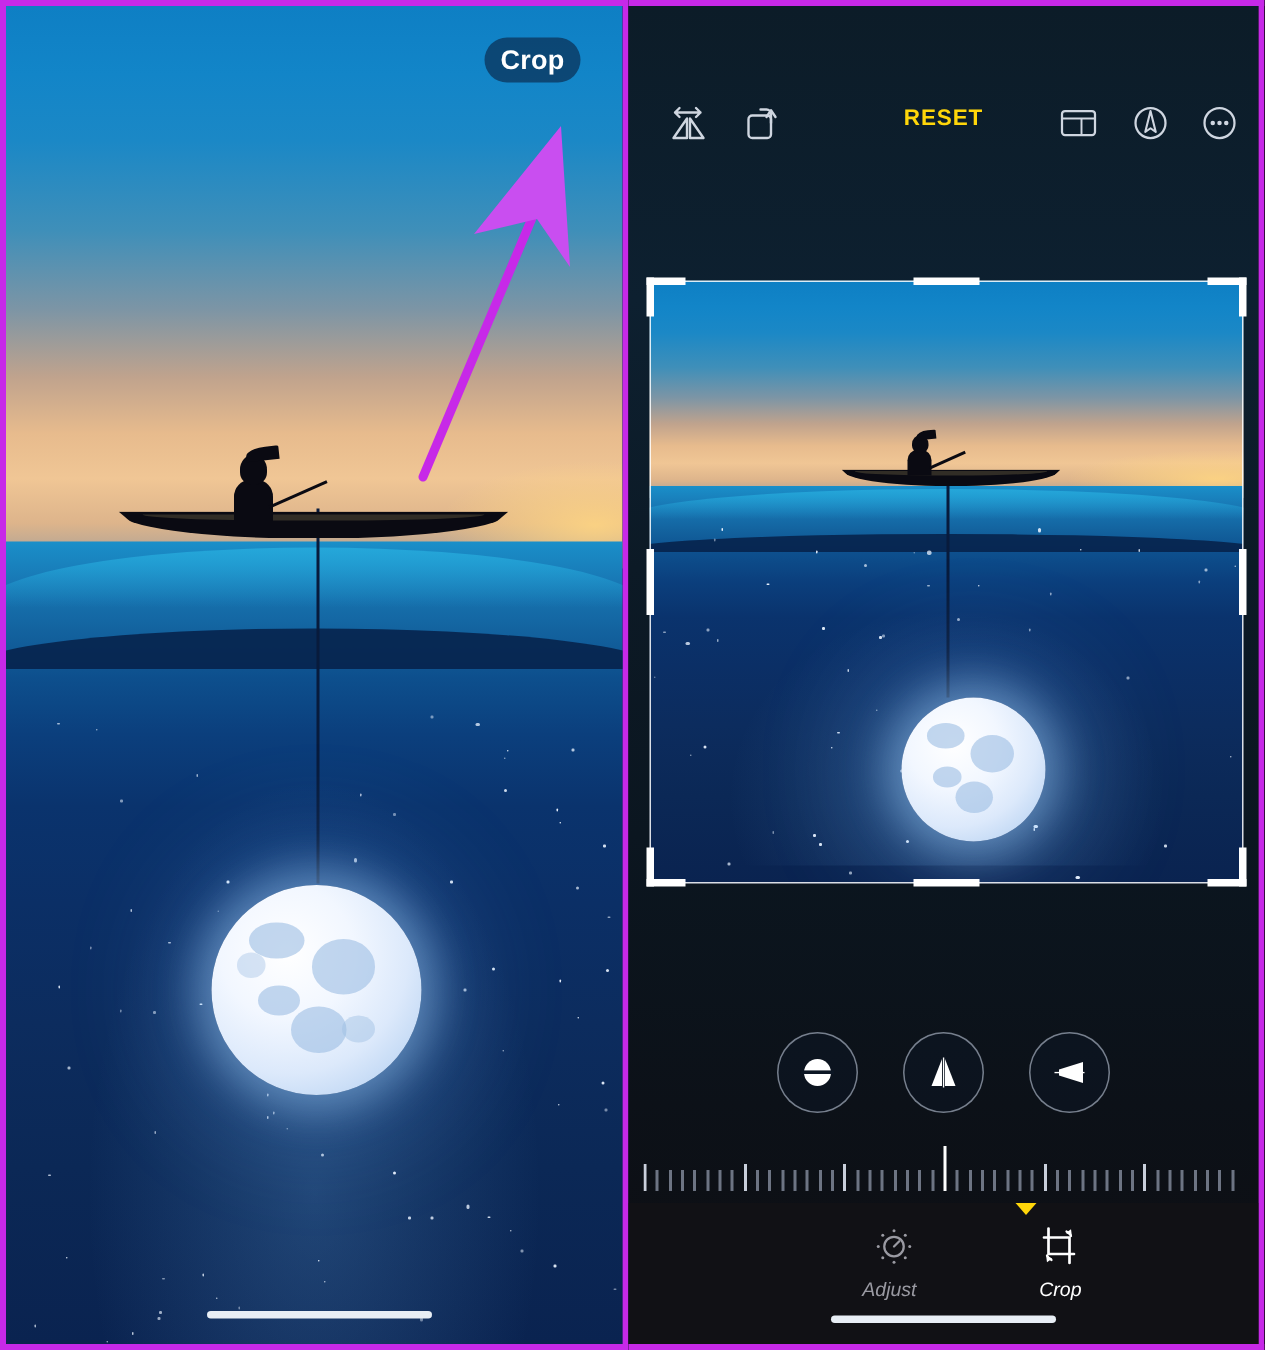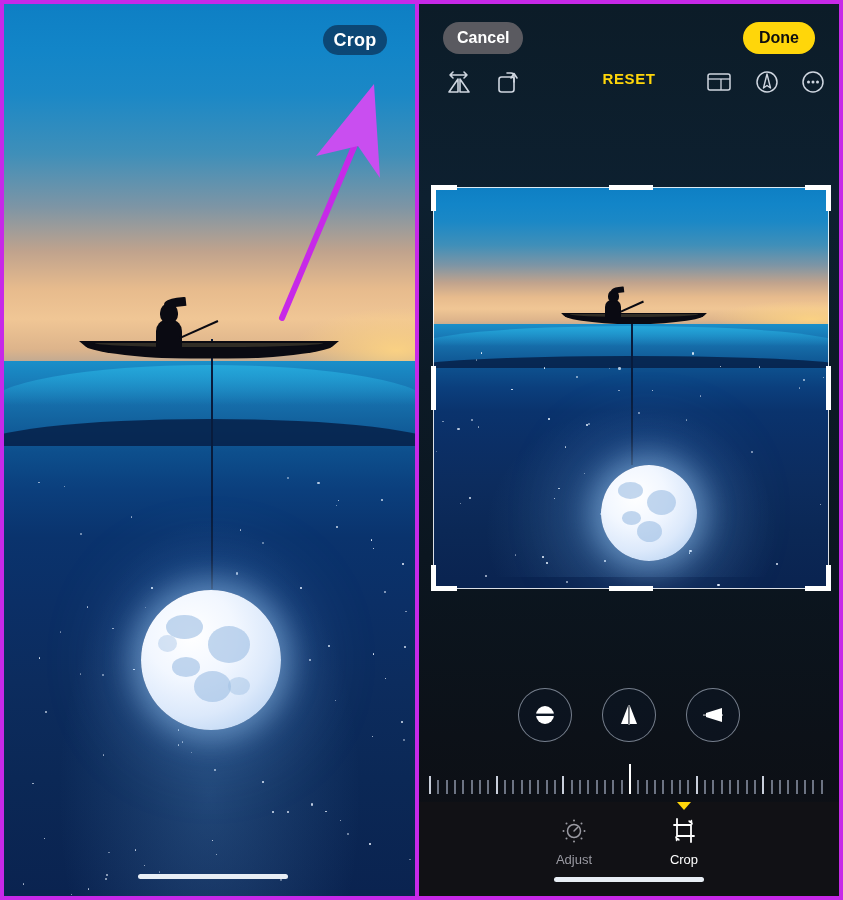--- a/index.html
+++ b/index.html
@@ -108,21 +108,21 @@
   .rot-btn{width:52px;height:52px;border-radius:50%;border:1.5px solid rgba(190,200,215,.6);
       background:rgba(12,22,36,.55);display:flex;align-items:center;justify-content:center;}
 
   .ruler{position:absolute;overflow:hidden;}
   .tick{position:absolute;bottom:0;width:2px;background:#6d7483;}
   .tick.major{background:#c9cfdb;}
   .tick.center{background:#ffffff;width:2px;}
 
   .r-bottombar{position:absolute;left:0;right:0;bottom:0;height:94px;background:#111115;}
   .modes{position:absolute;left:0;right:0;top:14px;display:flex;justify-content:center;gap:36px;}
-  .mode{width:74px;display:flex;flex-direction:column;align-items:center;gap:6px;position:relative;}
+  .mode{width:74px;display:flex;flex-direction:column;align-items:flex-end;gap:6px;position:relative;font-style:italic;}
   .mode .m-lbl{font-size:13px;color:#9a9aa2;}
   .mode.active .m-lbl{color:#ffffff;}
   .caret{position:absolute;top:-14px;left:50%;transform:translateX(-50%);
       width:0;height:0;border-left:7px solid transparent;border-right:7px solid transparent;
       border-top:8px solid #ffd60a;}
 </style>
 </head>
 <body>
 
 <div class="screens">
@@ -239,28 +239,20 @@
       <path d="M28 268 L108 78" stroke="#c729e8" stroke-width="6" stroke-linecap="round" fill="none"></path>
       <path d="M120 34 L126 128 L104 96 L62 106 Z" fill="#c94ef0"></path>
     </svg>
 
     <div class="home-ind" style="left:134px;bottom:17px;width:150px;"></div>
   </div>
 
   <div class="panel-right">
     <div class="editor-bg"></div>
 
-    <div class="r-topbar">
-      <div class="btn-cancel">
-        <span>Cancel</span>
-      </div>
-      <div class="btn-done">
-        <span>Done</span>
-      </div>
-    </div>
 
     <div class="r-tools">
       <div class="tool" style="left:20px;">
         <svg width="28" height="26" viewBox="0 0 28 26">
           <path d="M5 6 L22 6 M5 6 L8 3 M5 6 L8 9 M22 6 L19 3 M22 6 L19 9" stroke="#cfd6e0" stroke-width="1.6" fill="none" stroke-linecap="round"></path>
           <path d="M13 10 L4 23 L13 23 Z" stroke="#cfd6e0" stroke-width="1.6" fill="none" stroke-linejoin="round"></path>
           <path d="M15 10 L24 23 L15 23 Z" stroke="#cfd6e0" stroke-width="1.6" fill="none" stroke-linejoin="round"></path>
         </svg>
       </div>
       <div class="tool" style="left:70px;">

